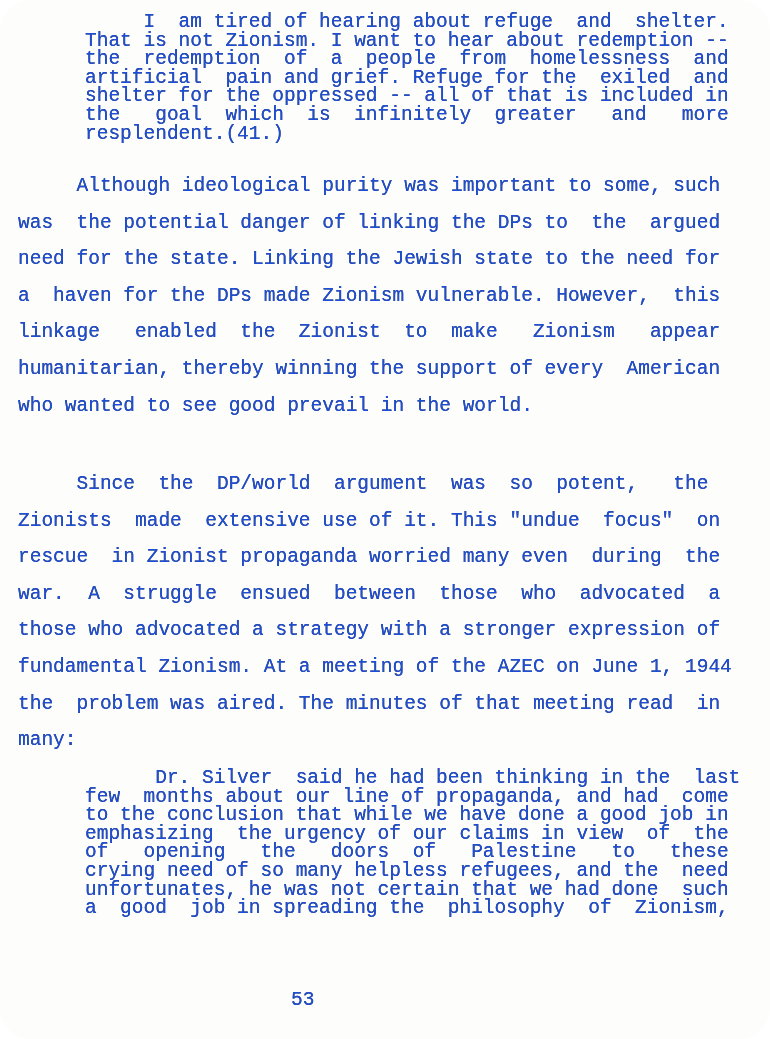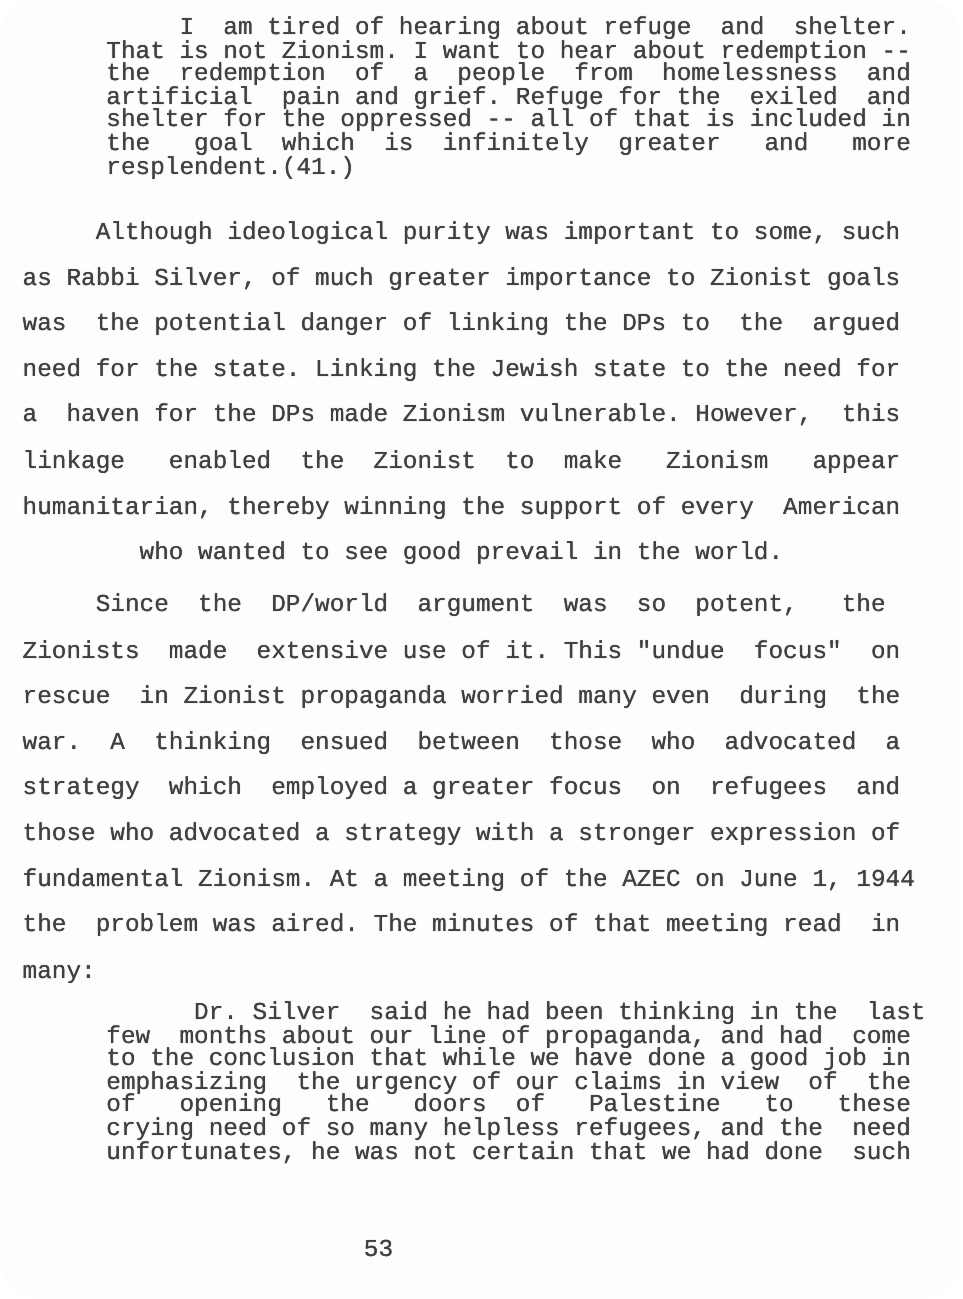--- a/index.html
+++ b/index.html
@@ -7,43 +7,43 @@
     padding: 0;
     background: #ffffff;
   }
   .page {
     position: relative;
     width: 770px;
     height: 1039px;
     background: #fdfdfc;
     overflow: hidden;
     font-family: "Liberation Mono", "DejaVu Sans Mono", monospace;
-    color: #404040;
+    color: #1d4ed8;
     border-radius: 31px;
   }
   .line {
     white-space: pre;
     text-shadow: 0 0 0.6px rgba(20,20,20,0.85); 
   }
   .blockquote {
     position: absolute;
     left: 85px;
     font-size: 19.5px;
     line-height: 18.6px;
     letter-spacing: 0;
   }
   .q1 { top: 13px; }
-  .q2 { top: 801px; }
+  .q2 { top: 769px; }
   .paragraph {
     position: absolute;
     left: 18px;
     font-size: 19.5px;
     line-height: 36.6px;
   }
-  .p1 { top: 168px; text-align: center; }
+  .p1 { top: 168px; }
   .p2 { top: 466px; }
   .page-number {
     position: absolute;
     left: 291px;
     top: 991px;
     font-size: 19.5px;
     line-height: 19.5px;
     text-shadow: 0 0 0.6px rgba(20,20,20,0.85);
   }
 </style>
@@ -56,45 +56,44 @@
       <div class="line">That is not Zionism. I want to hear about redemption --</div>
       <div class="line">the  redemption  of  a  people  from  homelessness  and</div>
       <div class="line">artificial  pain and grief. Refuge for the  exiled  and</div>
       <div class="line">shelter for the oppressed -- all of that is included in</div>
       <div class="line">the   goal  which  is  infinitely  greater   and   more</div>
       <div class="line">resplendent.(41.)</div>
     </div>
 
   <div class="paragraph p1">
       <div class="line">     Although ideological purity was important to some, such</div>
-      <div class="line">as Rabbi Silver, of much greater importance to Zionist goals</div>
       <div class="line">was  the potential danger of linking the DPs to  the  argued</div>
       <div class="line">need for the state. Linking the Jewish state to the need for</div>
       <div class="line">a  haven for the DPs made Zionism vulnerable. However,  this</div>
       <div class="line">linkage   enabled  the  Zionist  to  make   Zionism   appear</div>
       <div class="line">humanitarian, thereby winning the support of every  American</div>
       <div class="line">who wanted to see good prevail in the world.</div>
     </div>
 
   <div class="paragraph p2">
       <div class="line">     Since  the  DP/world  argument  was  so  potent,   the</div>
       <div class="line">Zionists  made  extensive use of it. This "undue  focus"  on</div>
       <div class="line">rescue  in Zionist propaganda worried many even  during  the</div>
-      <div class="line">war.  A  thinking  ensued  between  those  who  advocated  a</div>
-      <div class="line">strategy  which  employed a greater focus  on  refugees  and</div>
+      <div class="line">war.  A  struggle  ensued  between  those  who  advocated  a</div>
       <div class="line">those who advocated a strategy with a stronger expression of</div>
       <div class="line">fundamental Zionism. At a meeting of the AZEC on June 1, 1944</div>
       <div class="line">the  problem was aired. The minutes of that meeting read  in</div>
       <div class="line">many:</div>
     </div>
 
   <div class="blockquote q2">
       <div class="line">      Dr. Silver  said he had been thinking in the  last</div>
       <div class="line">few  months about our line of propaganda, and had  come</div>
       <div class="line">to the conclusion that while we have done a good job in</div>
       <div class="line">emphasizing  the urgency of our claims in view  of  the</div>
       <div class="line">of   opening   the   doors  of   Palestine   to   these</div>
       <div class="line">crying need of so many helpless refugees, and the  need</div>
       <div class="line">unfortunates, he was not certain that we had done  such</div>
+      <div class="line">a  good  job in spreading the  philosophy  of  Zionism,</div>
     </div>
 
   <div class="page-number">53</div>
 </div>
 
 </body></html>

